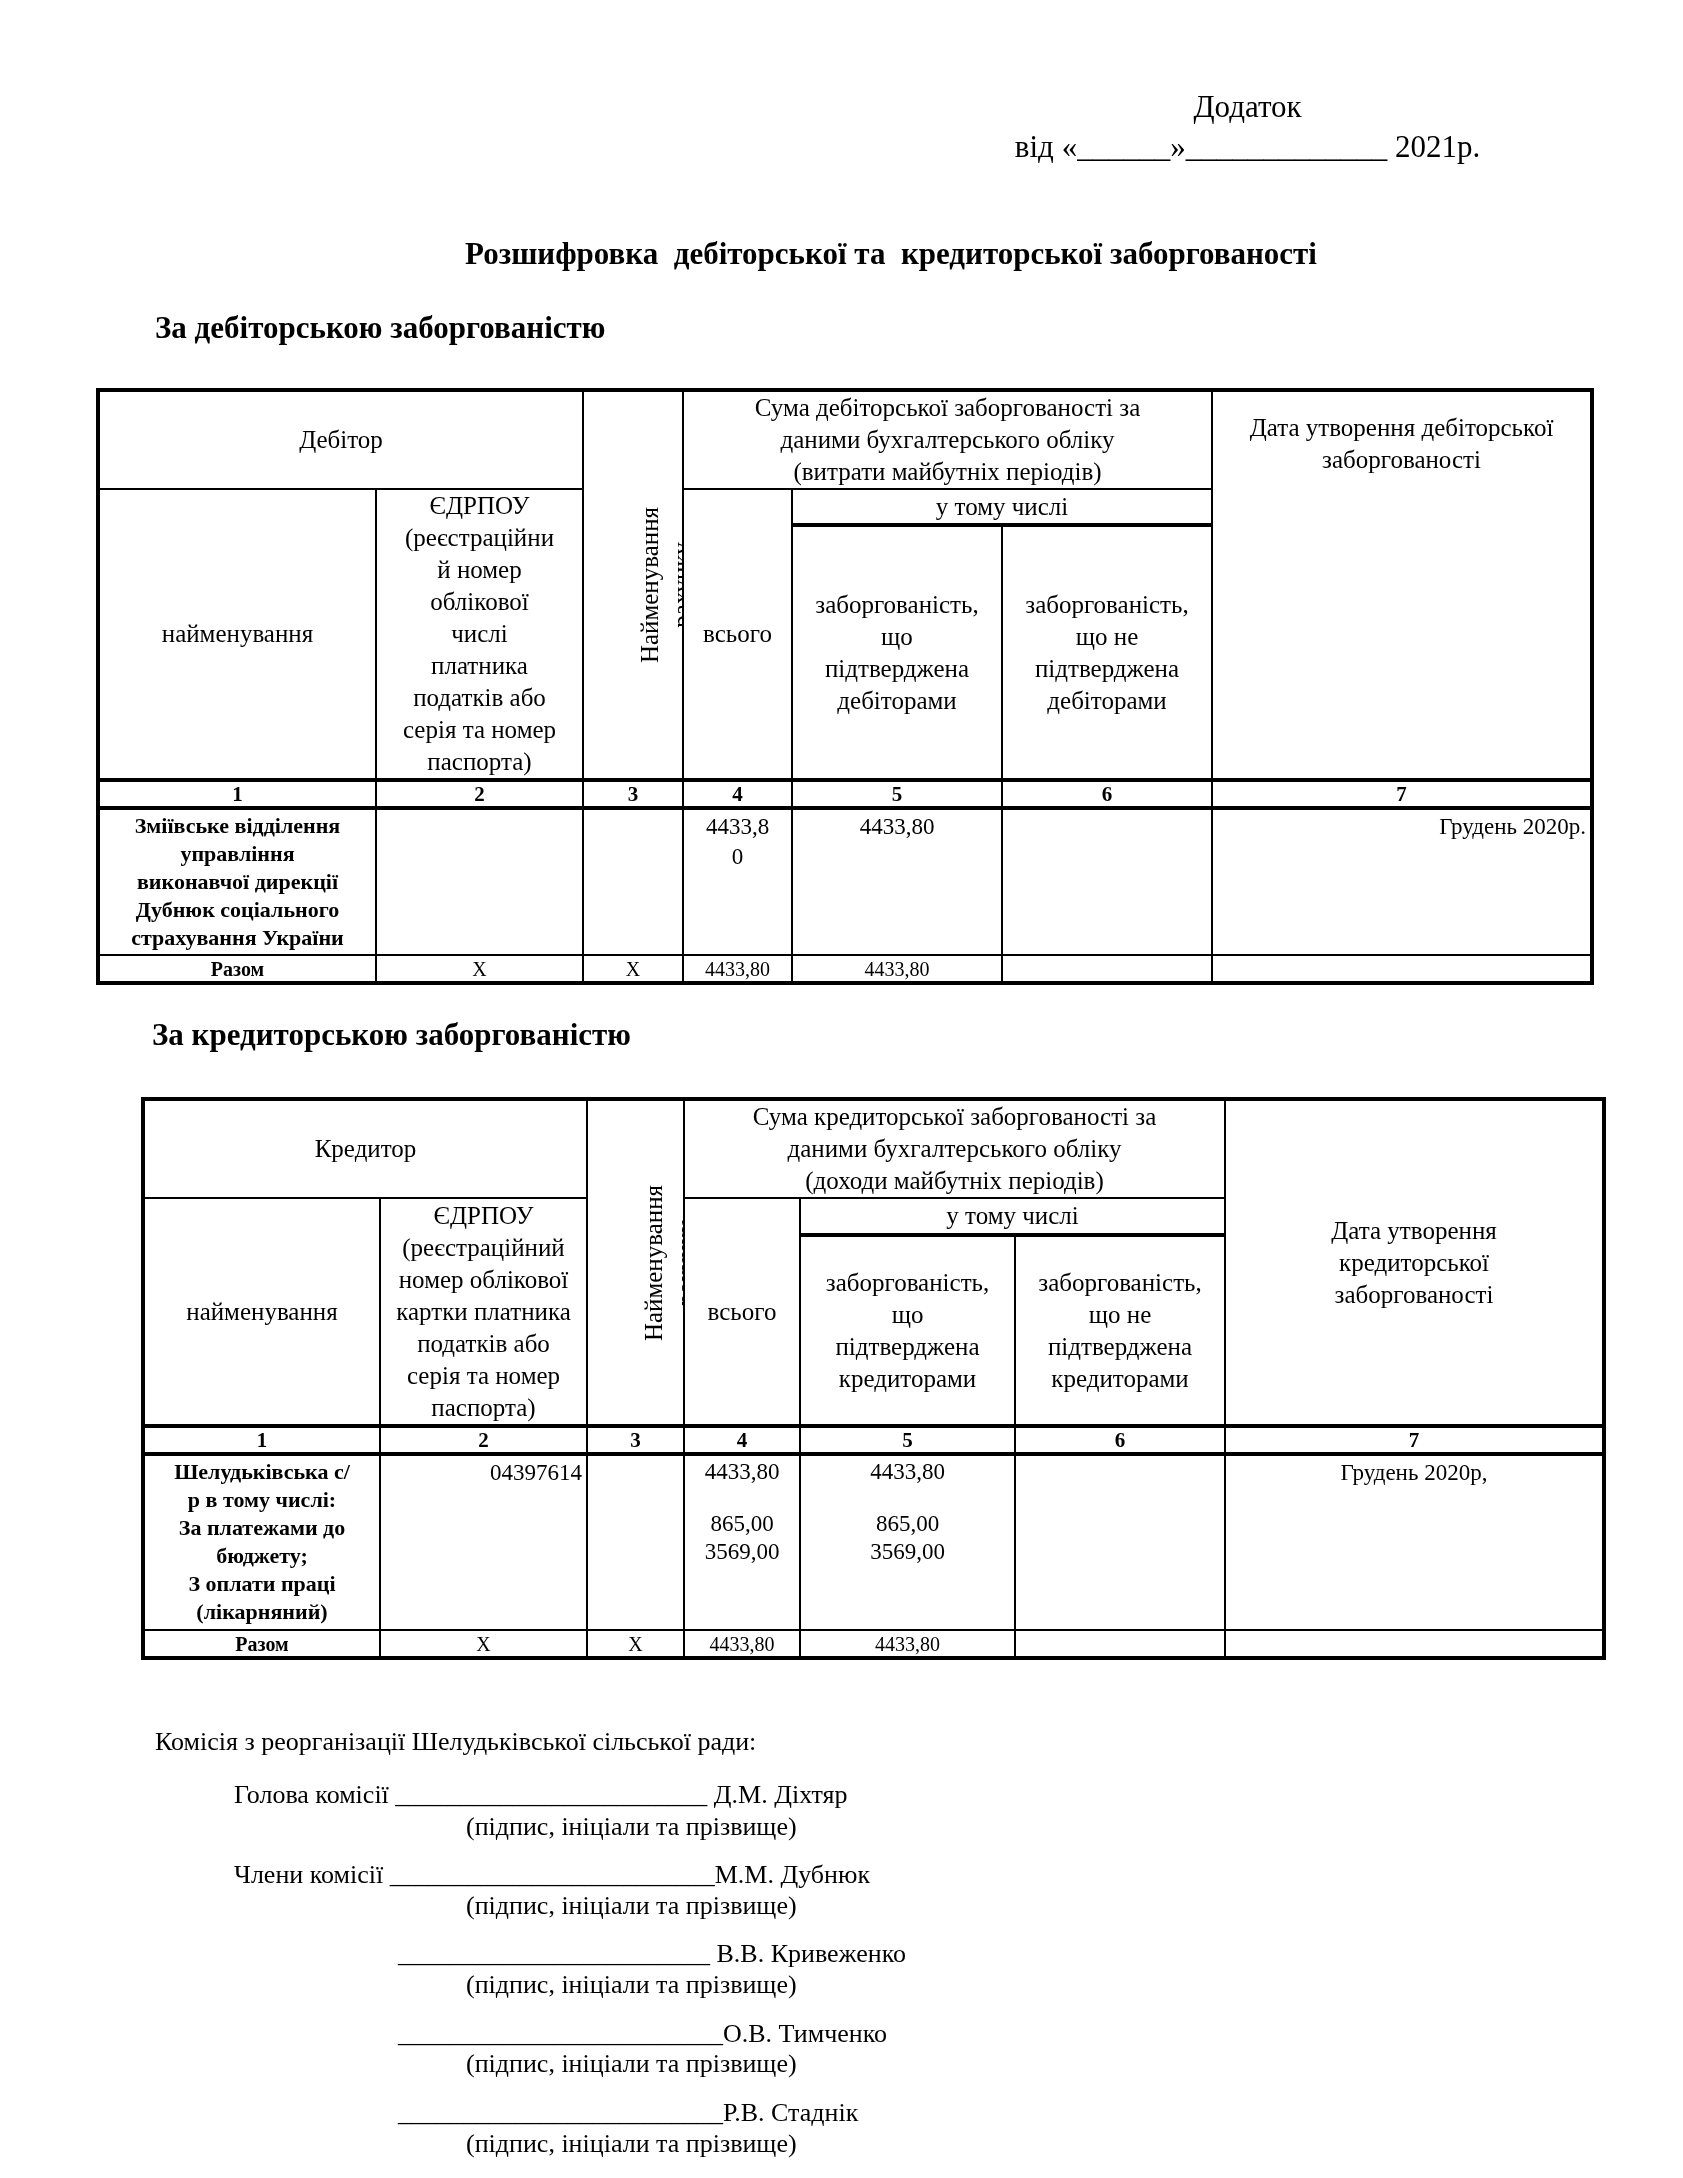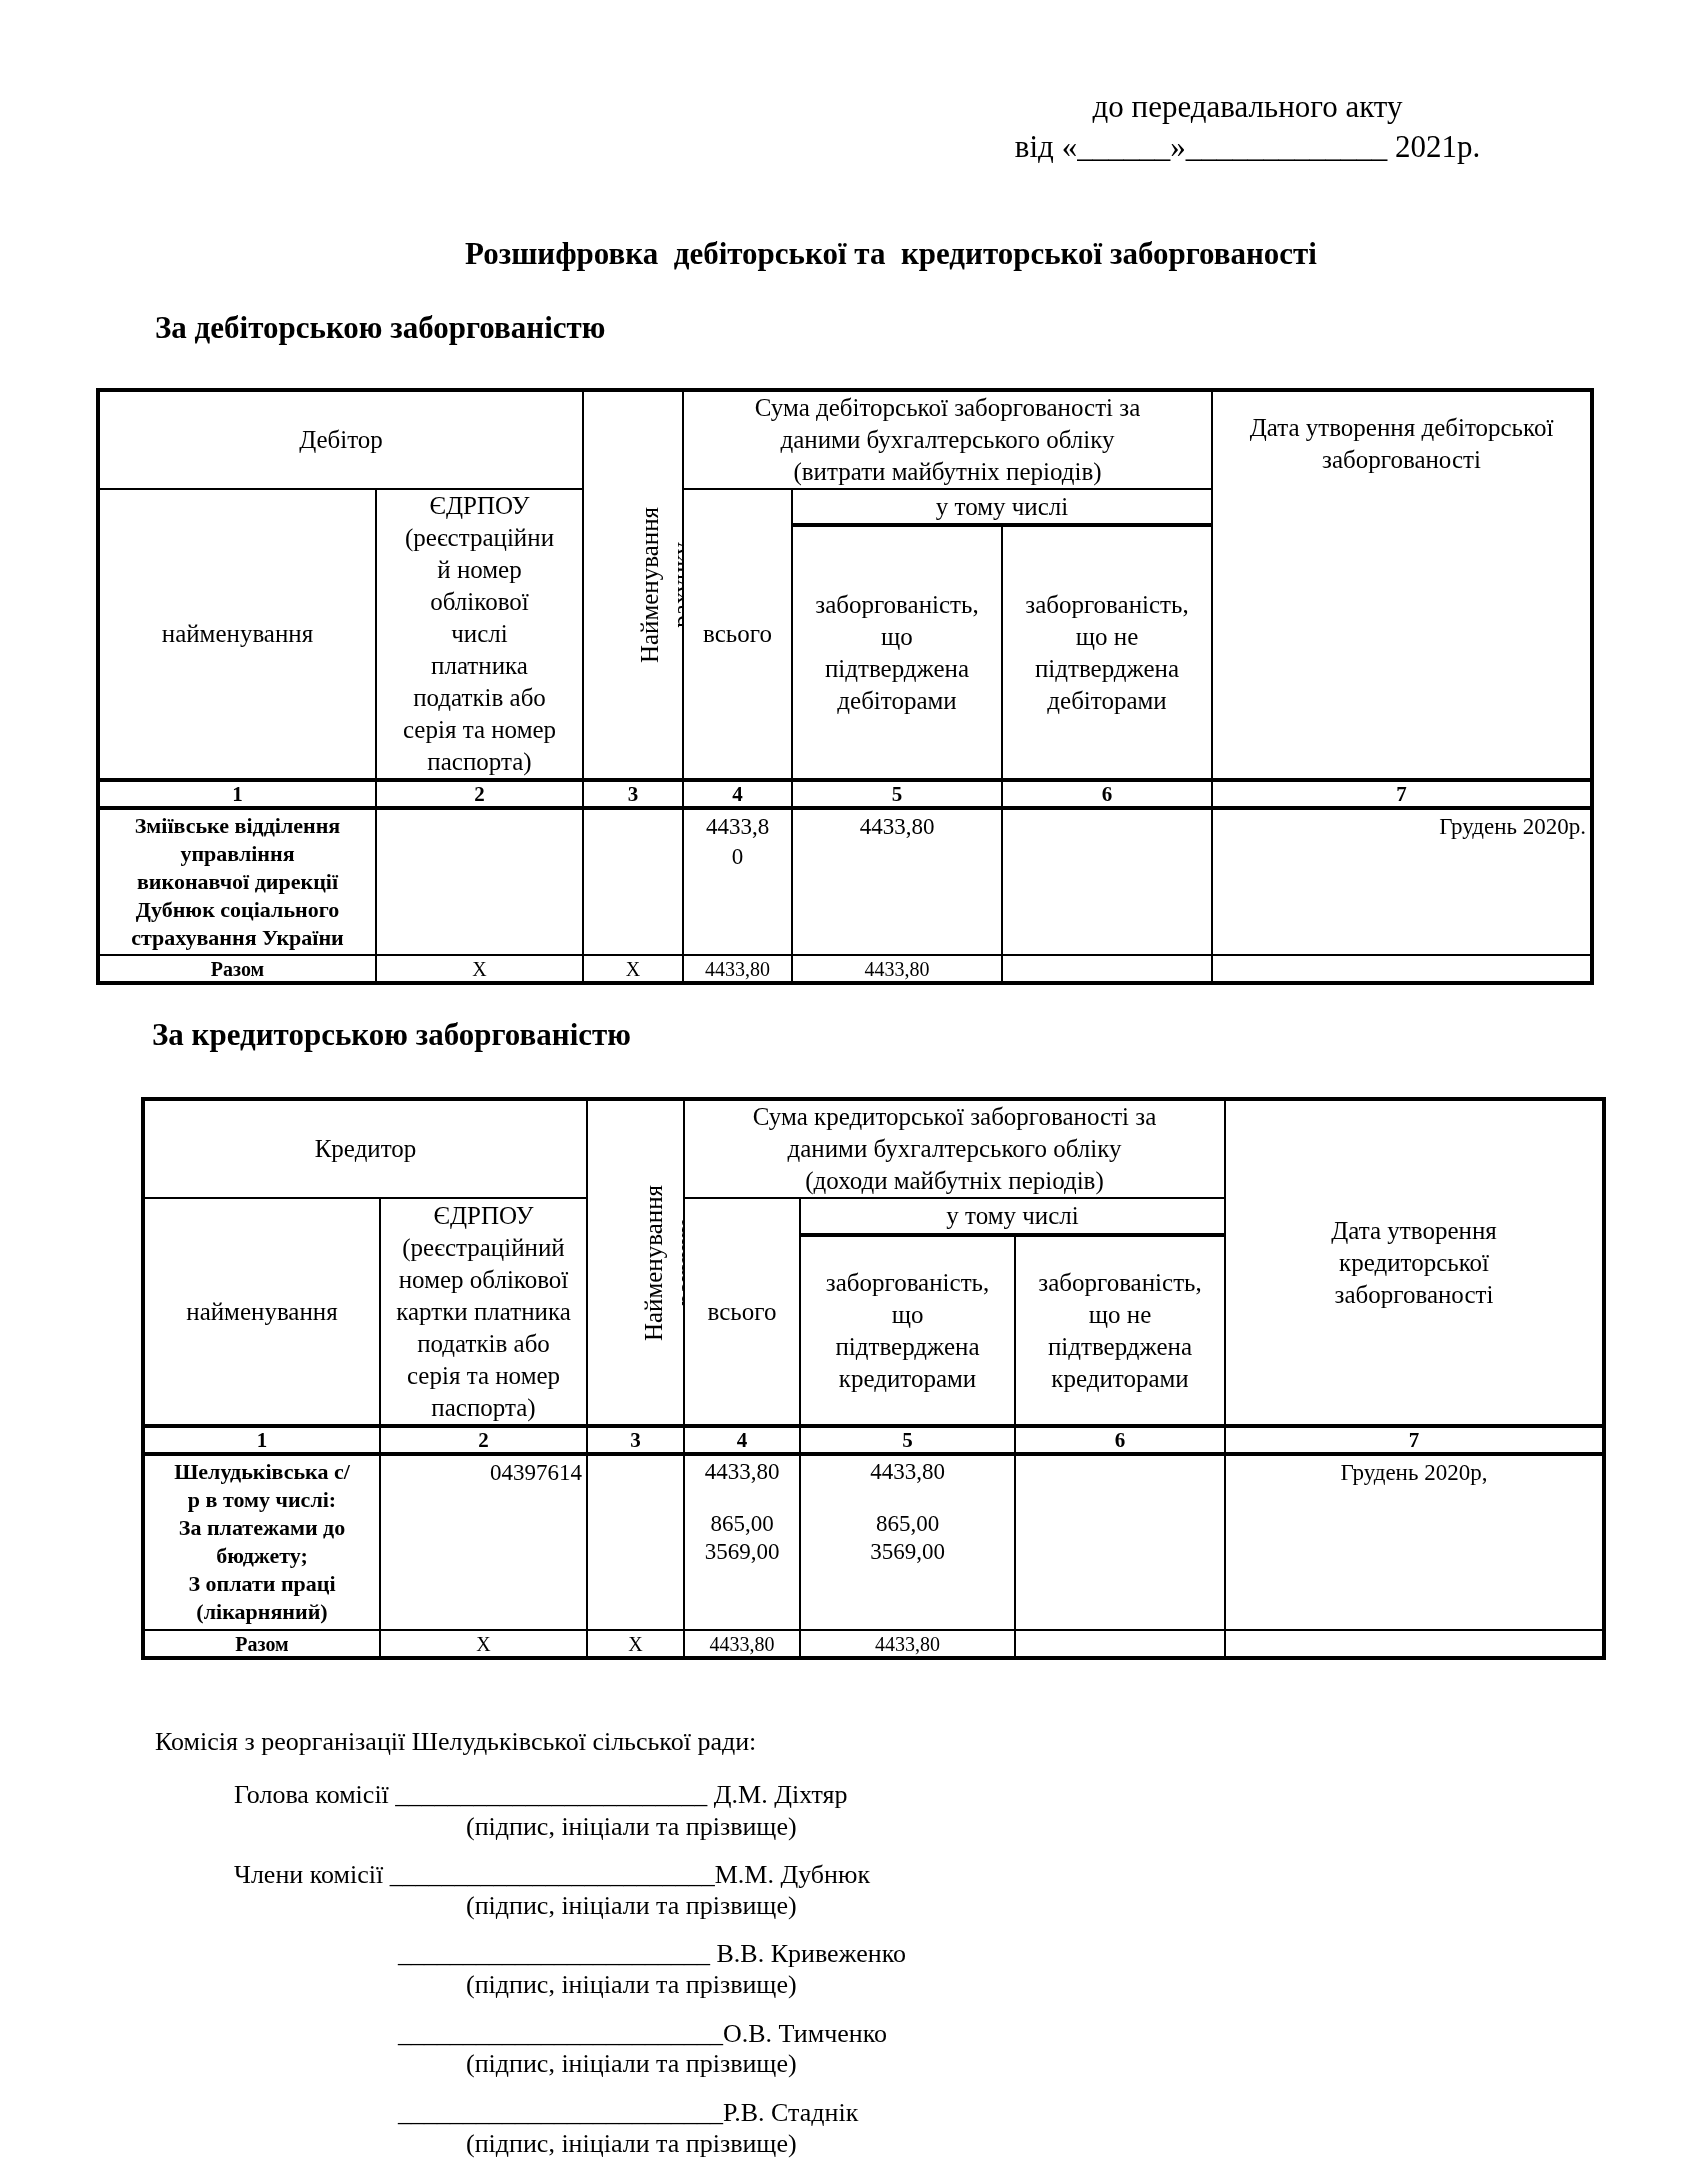--- a/index.html
+++ b/index.html
@@ -20,21 +20,21 @@
   .vert { display: inline-block; transform: rotate(-90deg); white-space: nowrap; font-size: 25px; line-height: 32px; text-align: center; }
   .bold { font-weight: bold; }
   .line { display: block; }
   .gap { display: block; height: 24px; }
   .sig { font-size: 26px; line-height: 34px; white-space: pre; }
 </style>
 </head>
 <body>
 
 <div class="abs addendum">
-  <div>до передавального акту</div>
+  <div>Додаток</div>
   <div>від «______»_____________ 2021р.</div>
 </div>
 
 <div class="abs title" style="left:0; width:1782px;">Розшифровка  дебіторської та  кредиторської заборгованості</div>
 
 <div class="abs section-h" style="left:155px; top:310px;">За дебіторською заборгованістю</div>
 
 <table class="grid" style="left:96px; top:388px; width:1494px;">
   <colgroup>
     <col style="width:278px">

